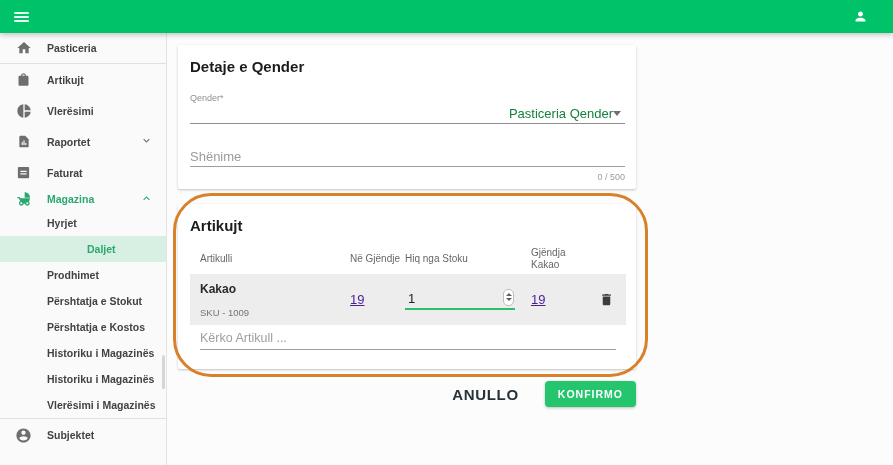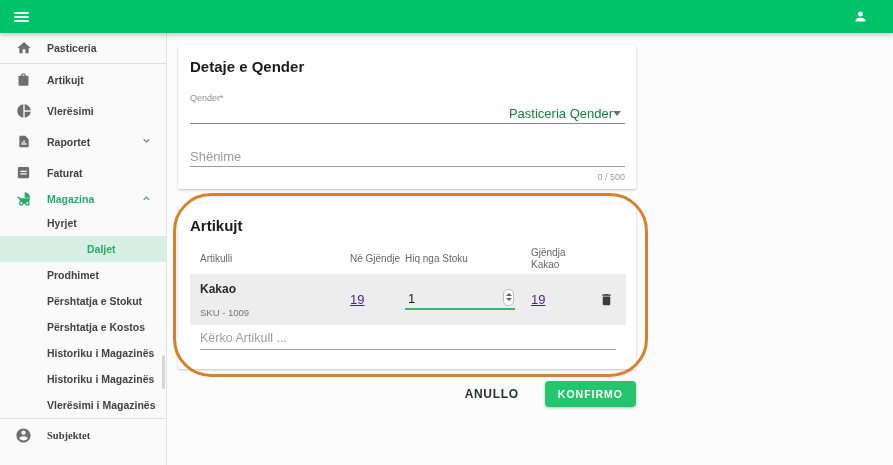--- a/index.html
+++ b/index.html
@@ -81,21 +81,21 @@
            border-top:3.5px solid #616161; }
   .trash-btn { background:none; border:none; cursor:pointer; justify-self:center; padding:0; line-height:0; }
   .search { position:absolute; left:22px; right:20px; top:124px; height:20px; border:none; outline:none;
             background:transparent; font-size:12.5px; color:#424242; font-family:"Liberation Sans",sans-serif; }
   .search::placeholder { color:#9e9e9e; opacity:1; }
   .u-search { position:absolute; left:22px; right:20px; top:145px; height:1px; background:#9e9e9e; }
 
   
   .actions { width:458px; margin-top:12px; height:26px; display:flex; align-items:center;
              justify-content:flex-end; gap:26px; }
-  .btn-text { background:none; border:none; cursor:pointer; font-size:12px; font-weight:bold;
+  .btn-text { background:none; border:none; cursor:pointer; font-size:15px; font-weight:bold;
               color:#263238; letter-spacing:0.7px; font-family:"Liberation Sans",sans-serif; }
   .btn-confirm { background:#24c56d; border:none; cursor:pointer; color:#fff; font-size:10.5px;
                  font-weight:bold; letter-spacing:1px; height:26px; padding:0 13px; border-radius:4px;
                  box-shadow:0 1px 3px rgba(0,0,0,0.25); font-family:"Liberation Sans",sans-serif; }
 </style>
 </head>
 <body>
 
 <header class="topbar">
   <div class="hamburger">
@@ -201,21 +201,21 @@
       <span class="slabel">Historiku i Magazinës</span>
     </div>
     <div class="side-item sub">
       <span class="slabel">Historiku i Magazinës</span>
     </div>
     <div class="side-item sub">
       <span class="slabel">Vlerësimi i Magazinës</span>
     </div>
 
     <div class="divider"></div>
-    <div class="side-item" style="height:32px;font-family:Liberation Serif, serif;">
+    <div class="side-item" style="height:32px;">
       <span class="sicon">
         <svg width="17" height="17" viewBox="0 0 24 24" fill="#6e6e6e">
             <path d="M12 2C6.48 2 2 6.48 2 12s4.48 10 10 10 10-4.48 10-10S17.52 2 12 2zm0 3c1.66 0 3 1.34 3 3s-1.34 3-3 3-3-1.34-3-3 1.34-3 3-3zm0 14.2c-2.5 0-4.71-1.28-6-3.22.03-1.99 4-3.08 6-3.08 1.99 0 5.97 1.09 6 3.08-1.29 1.94-3.5 3.22-6 3.22z"></path>
           </svg>
       </span>
       <span class="slabel">Subjektet</span>
     </div>
 
     <div class="sb-thumb"></div>
   </nav>

